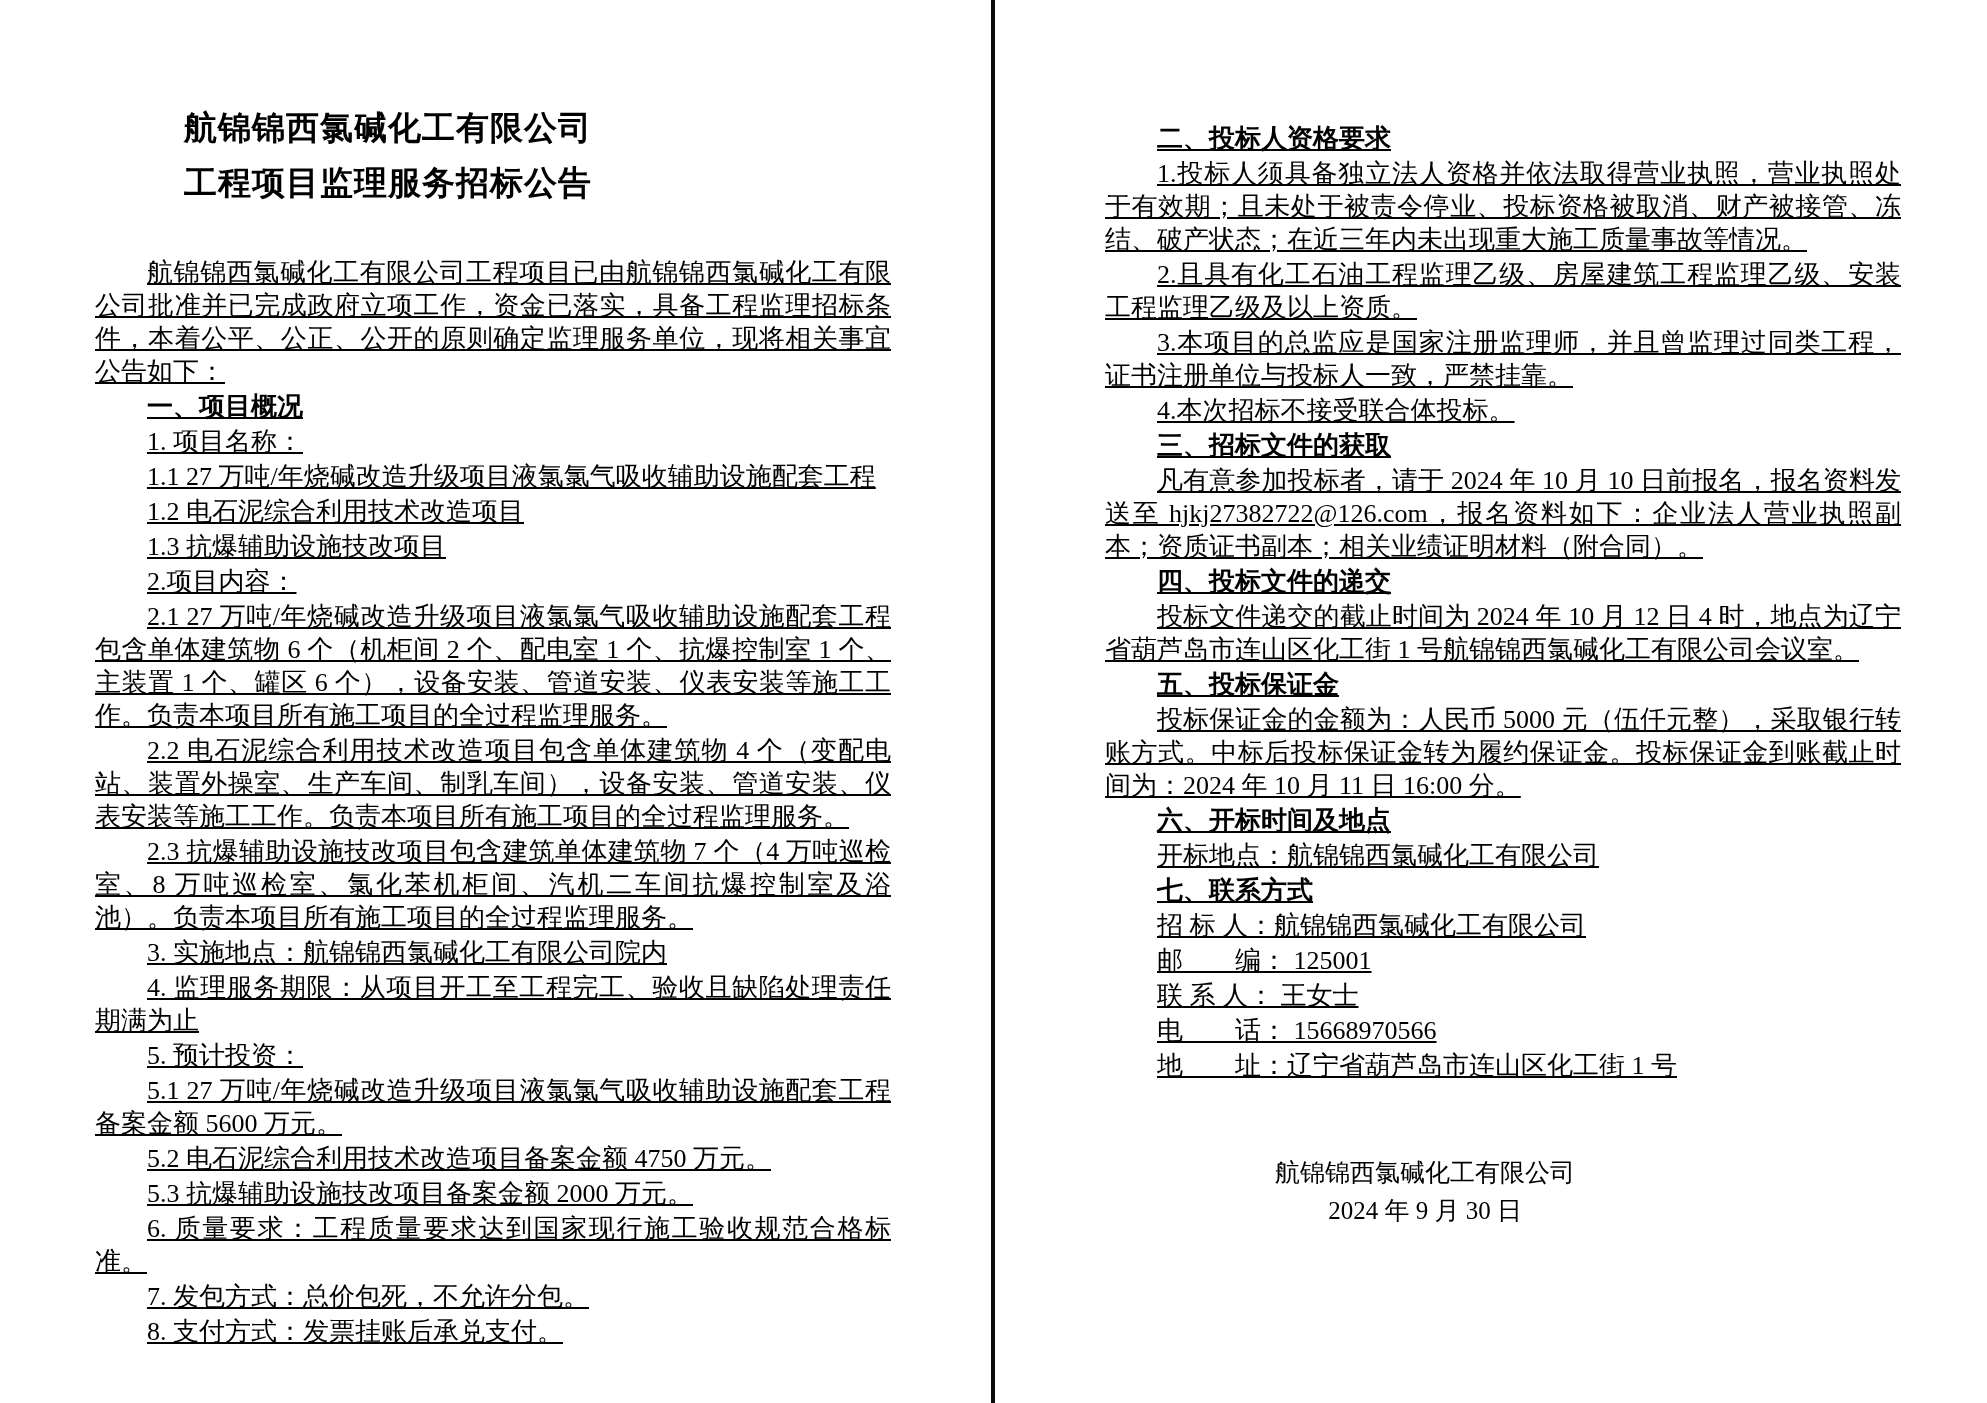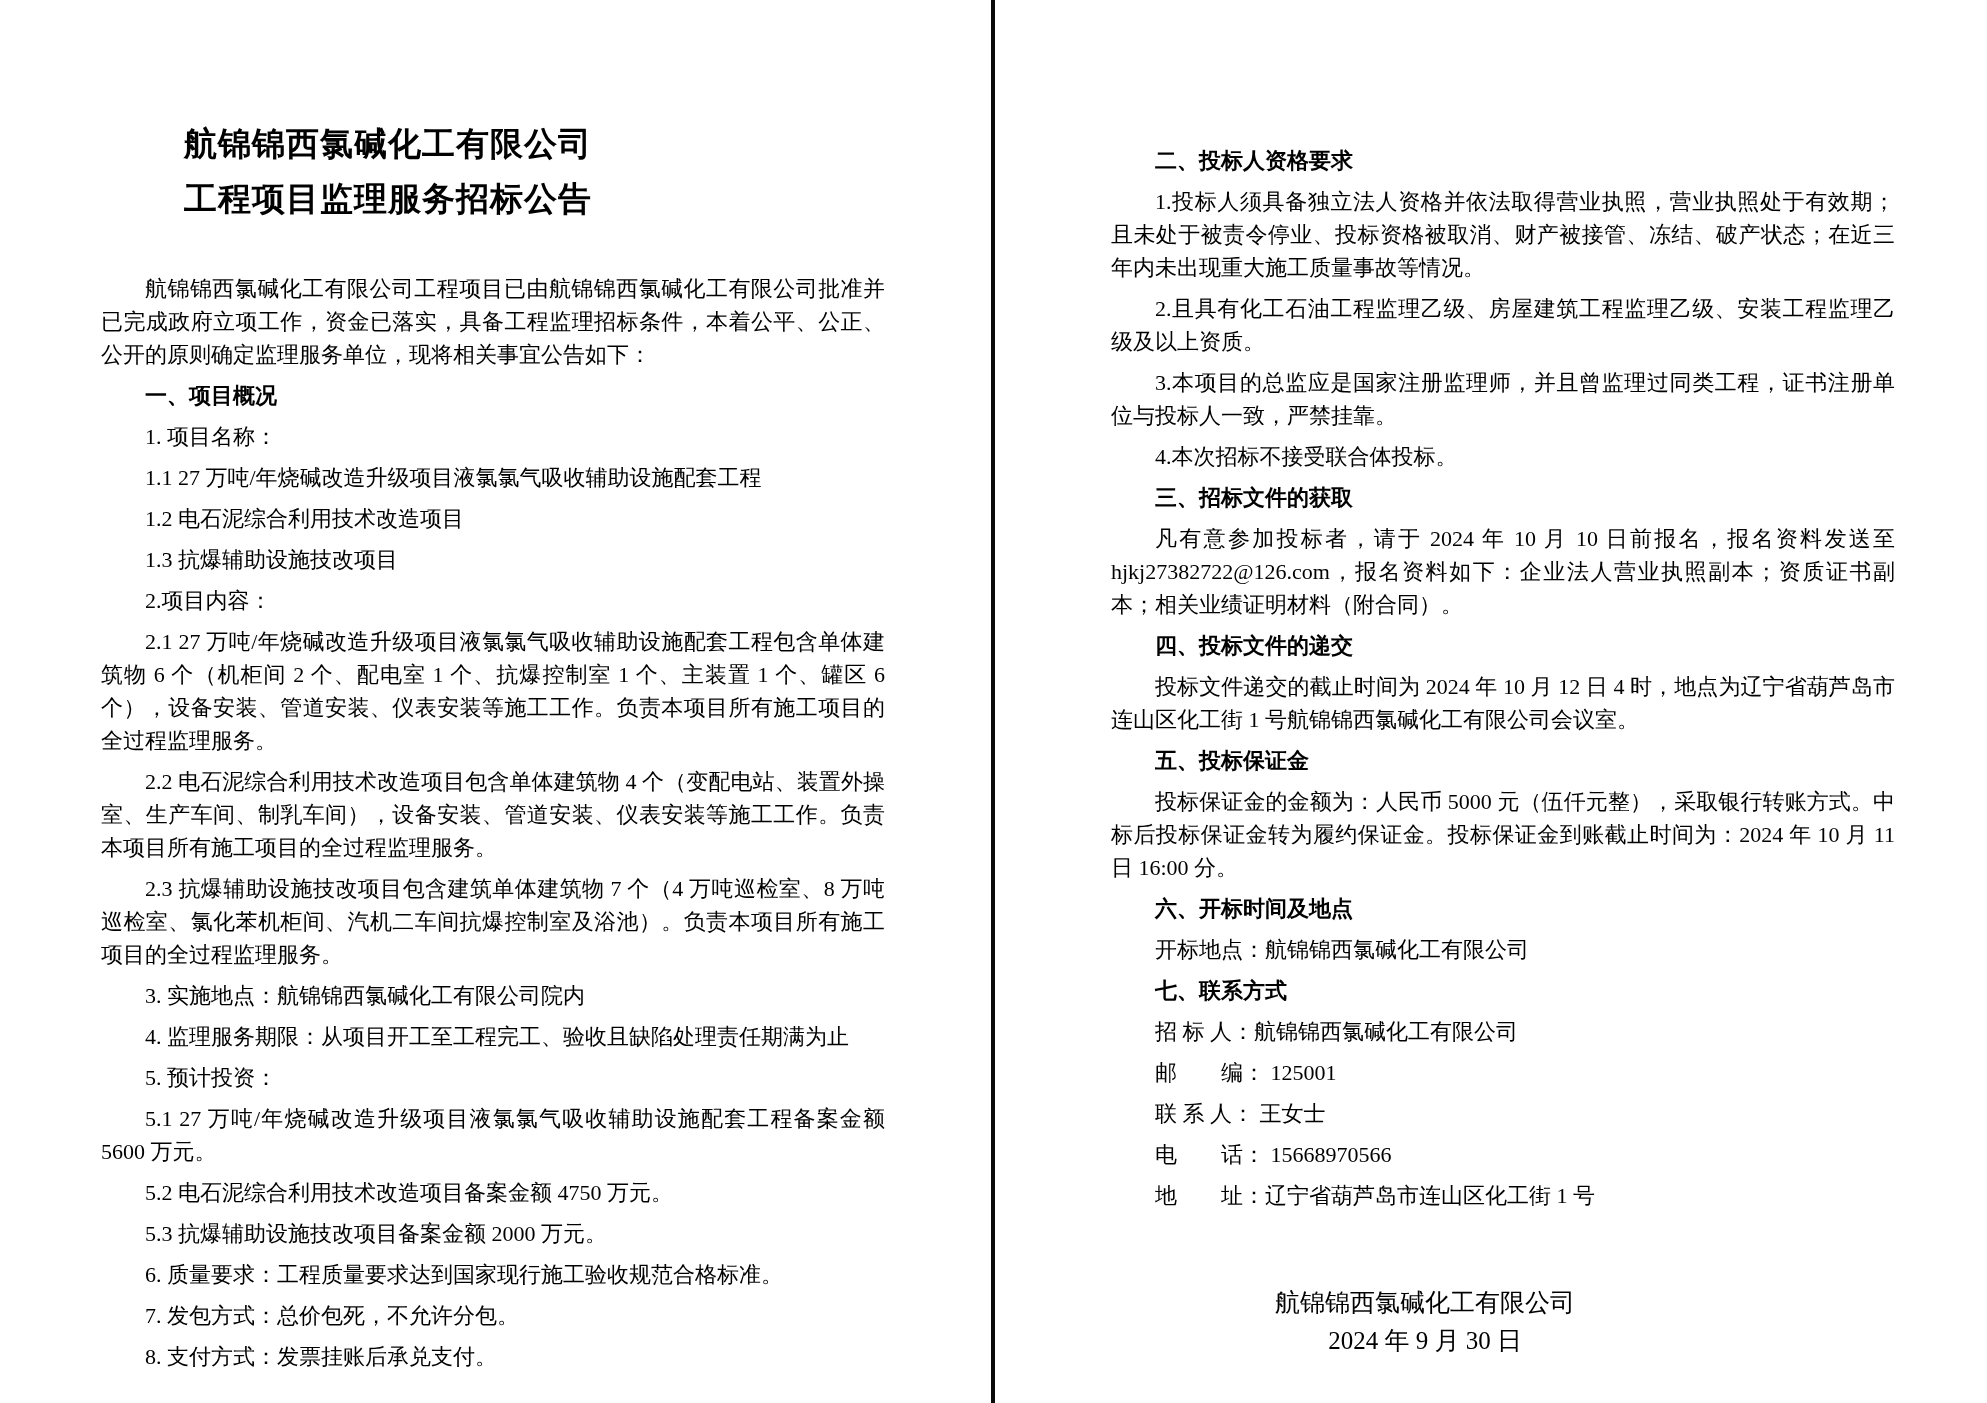--- a/index.html
+++ b/index.html
@@ -18,40 +18,41 @@
   .divider {
     position: absolute;
     left: 991px;
     top: 0;
     width: 4px;
     height: 1403px;
     background: #0a0a0a;
   }
   .col {
     position: absolute;
-    top: 16px;
+    top: 0;
   }
   .col-left  { left: 93px;  width: 800px; }
   .col-right { left: 1103px; width: 800px; padding-top: 120px; }
   .doc-title {
     margin-top: 100px;
     width: 590px;
     text-align: center;
     font-family: "Liberation Sans", "DejaVu Sans", sans-serif;
     font-weight: bold;
     font-size: 33px;
     line-height: 55px;
     letter-spacing: 1px;
   }
   .para {
-    margin: 8px;
-    font-size: 22px;
+    margin: 2px;
+    font-size: 26px;
     line-height: 33px;
     text-align: justify;
     text-indent: 2em;
+    text-decoration: underline;
   }
   .intro { margin-top: 46px; }
   .heading {
     font-family: "Liberation Sans", "DejaVu Sans", sans-serif;
     font-weight: bold;
     text-align: left;
   }
   .signature {
     margin-top: 72px;
     width: 644px;

